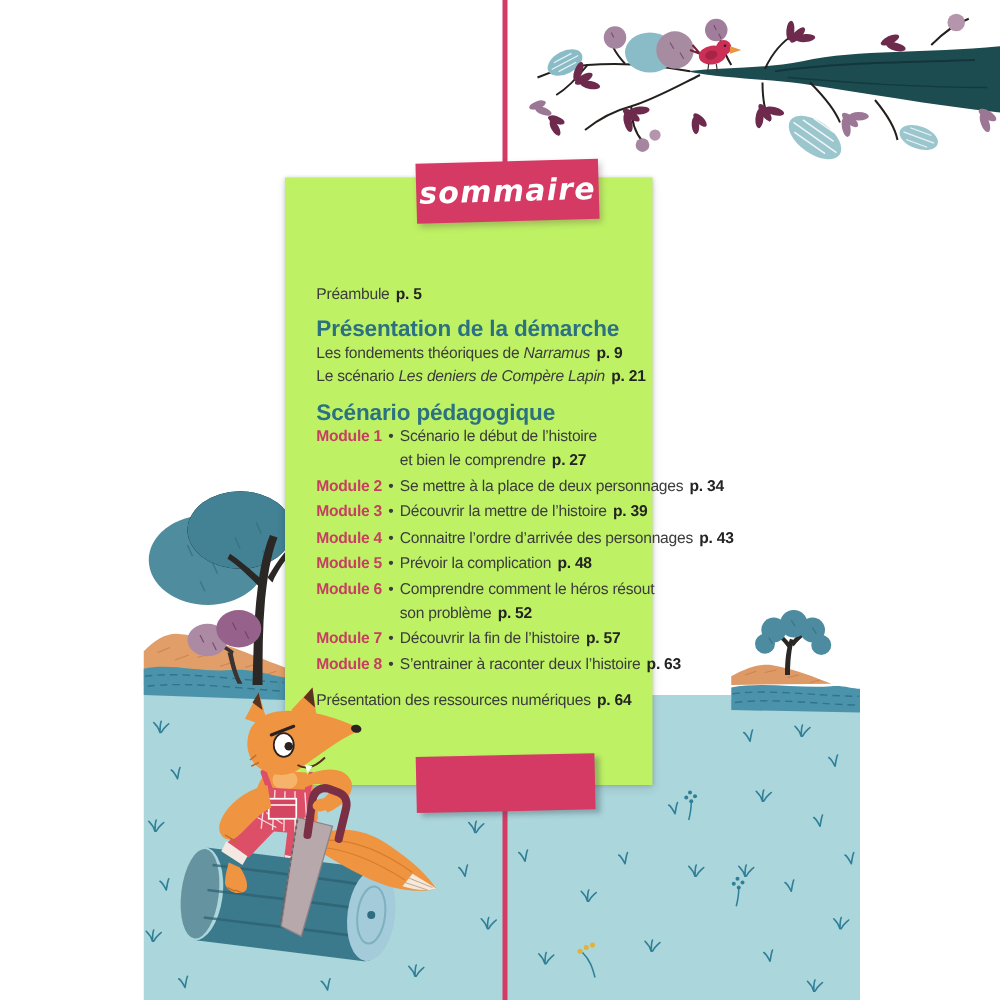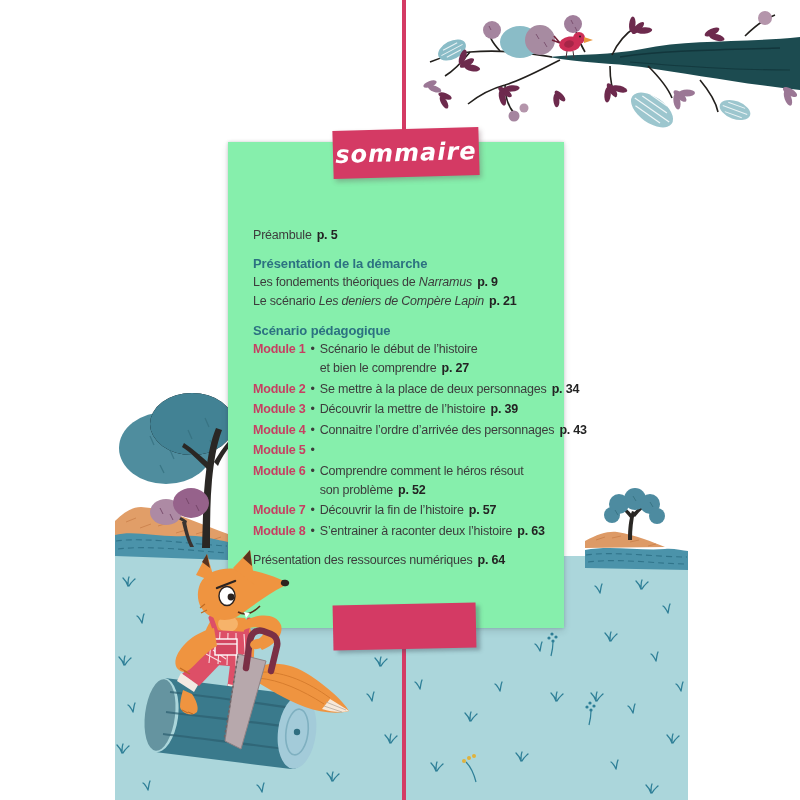--- a/index.html
+++ b/index.html
@@ -3,39 +3,39 @@
 <meta charset="utf-8">
 <style>
   html,body{margin:0;padding:0;background:#fff;}
   #page{position:relative;width:800px;height:800px;background:#ffffff;overflow:hidden;
         font-family:"Liberation Sans","DejaVu Sans",sans-serif;}
   svg{display:block;}
   .abs{position:absolute;}
 
   
   #scene-svg{left:0;top:0;z-index:1;}
-  #card{left:228px;top:142px;width:336px;height:486px;background:#86efac;z-index:2;
+  #card{left:228px;top:142px;width:294px;height:486px;background:#bef264;z-index:2;
         box-shadow:0 0 3px rgba(40,50,60,.22), 0 3px 7px rgba(40,50,60,.14);}
   #fox-svg{left:140px;top:548px;z-index:3;}
   #line-top{left:402px;top:0;width:4px;height:134px;background:#d43a64;z-index:4;}
   #line-bottom{left:402px;top:640px;width:4px;height:160px;background:#d43a64;z-index:4;}
   #banner{left:333px;top:129px;width:146px;height:48px;background:#d43a64;z-index:5;
           transform:rotate(-1.6deg);display:flex;align-items:center;justify-content:center;
           box-shadow:2px 3px 5px rgba(90,55,70,.3);}
   #banner .banner-text{color:#fff;font-family:"DejaVu Sans","Liberation Sans",sans-serif;
           font-weight:bold;font-style:italic;font-size:24px;letter-spacing:1px;}
   #tab-bottom{left:333px;top:604px;width:143px;height:45px;background:#d43a64;z-index:6;
           transform:rotate(-1.2deg);box-shadow:4px 3px 4px rgba(60,75,85,.35);}
 
   
   #toc{padding:84px 6px 0 25px;font-size:12.5px;line-height:19px;color:#3c3c3c;
        letter-spacing:-0.2px;}
   #toc .row{white-space:nowrap;}
   .page{font-weight:bold;color:#232323;margin-left:5px;}
-  .h-teal{font-weight:bold;font-size:13px;color:#2c7181;letter-spacing:-0.1px;}
+  .h-teal{font-weight:bold;font-size:18px;color:#2c7181;letter-spacing:-0.1px;}
   .em{font-style:italic;margin-top:19px;}
   .preamble{margin-bottom:9px;}
   .sec1{margin-bottom:10px;}
   .sec2-title{margin-top:1px;}
   .mod{display:flex;margin-bottom:1.5px;white-space:nowrap;}
   .mlabel{font-weight:bold;color:#c73e62;flex:0 0 auto;}
   .bullet{margin:0 5px;color:#3c3c3c;}
   .footer-row{margin-top:10px;}
 </style>
 </head>
@@ -393,20 +393,21 @@
 
         <div class="mod">
           <span class="mlabel">Module 4</span>
             <span class="bullet">•</span>
           <span class="mbody"><span>Connaitre l’ordre d’arrivée des personnages</span><span class="page">p. 43</span></span>
         </div>
 
         <div class="mod">
           <span class="mlabel">Module 5</span>
             <span class="bullet">•</span>
+          <span class="mbody"><span>Prévoir la complication</span><span class="page">p. 48</span></span>
         </div>
 
         <div class="mod">
           <span class="mlabel">Module 6</span>
             <span class="bullet">•</span>
           <span class="mbody"><span>Comprendre comment le héros résout</span><br>
           <span>son problème</span><span class="page">p. 52</span></span>
         </div>
 
         <div class="mod">

